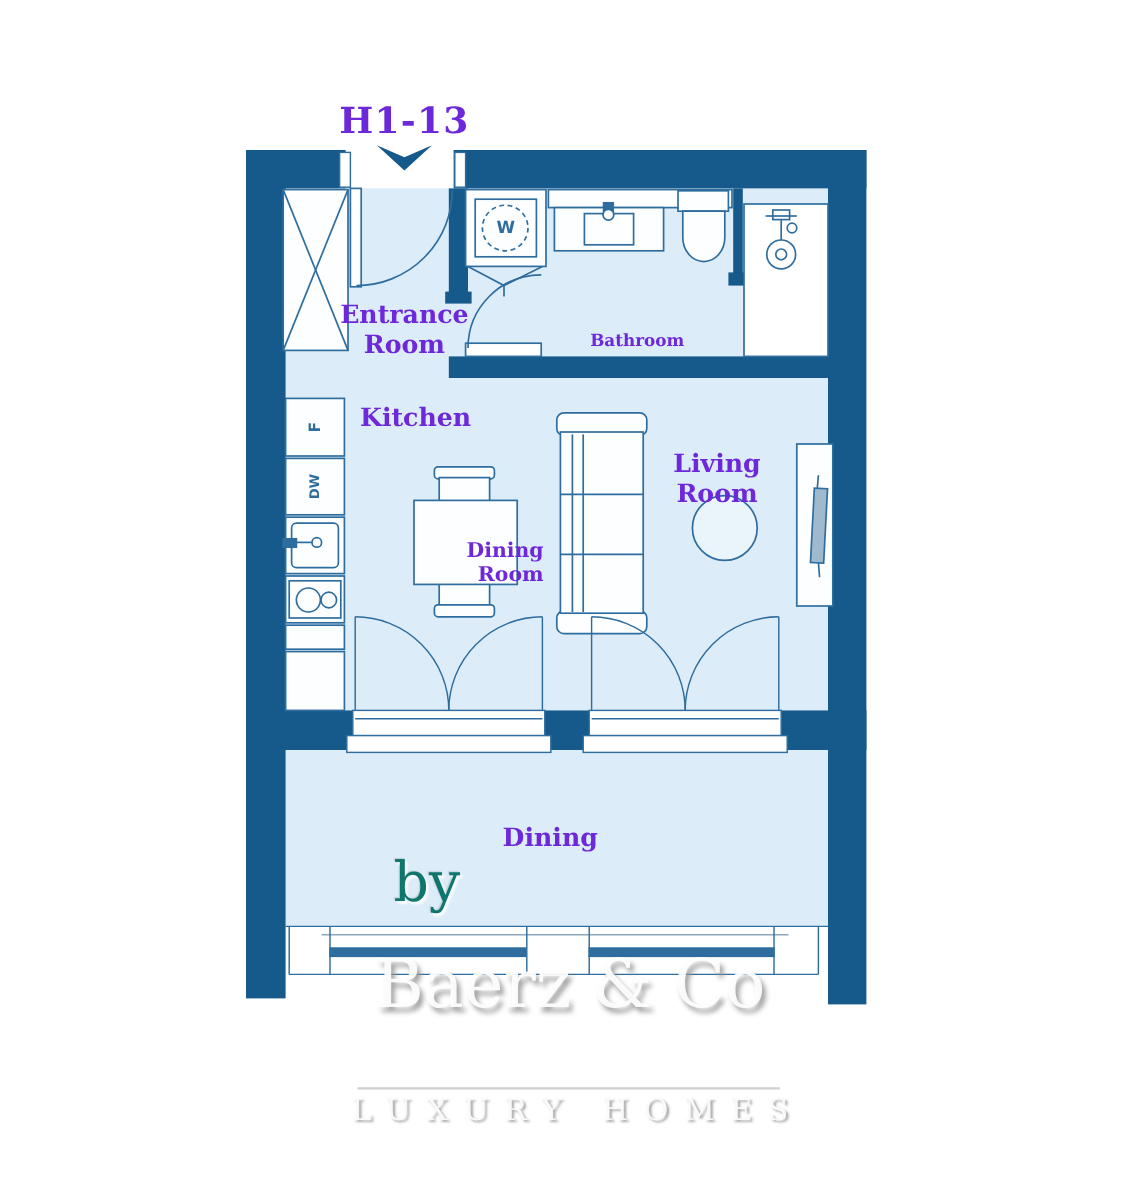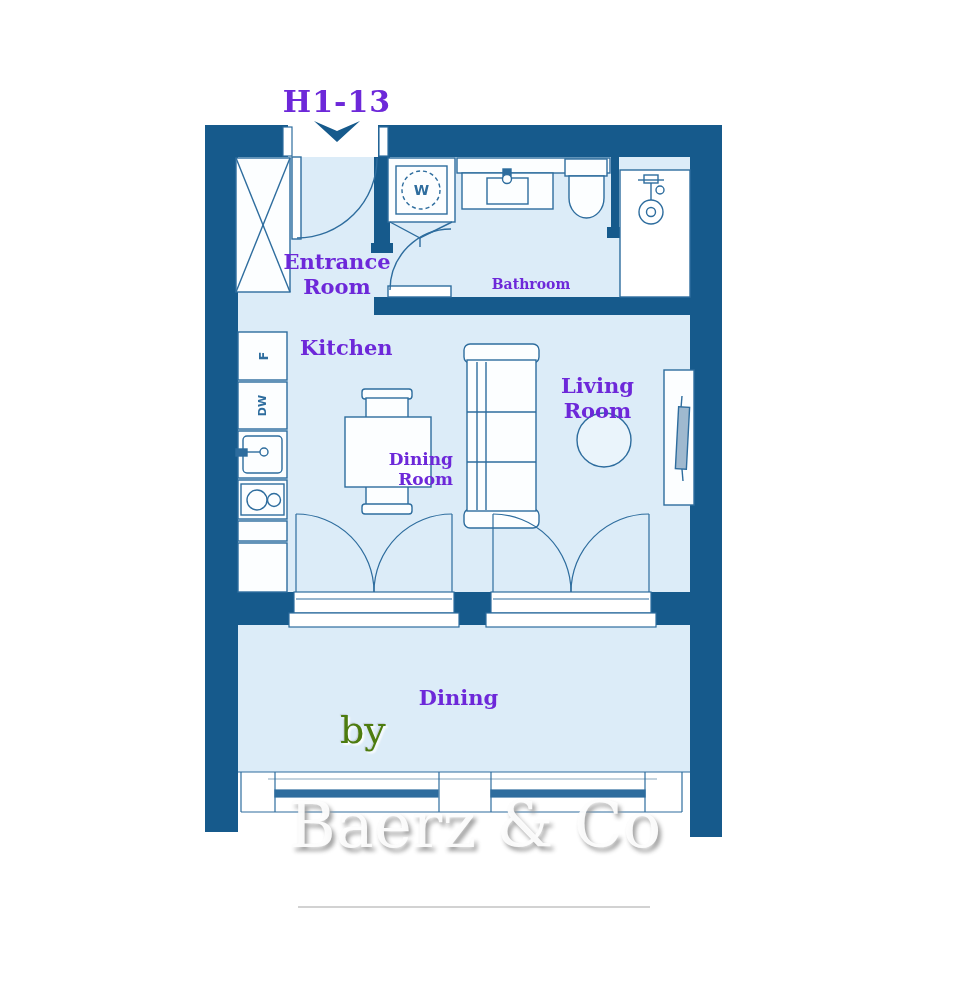--- a/index.html
+++ b/index.html
@@ -15,23 +15,23 @@
   .dining-label{left:348px;top:429px;width:105px;font-size:17px;text-align:right;}
   .living-label{left:545px;top:354px;width:105px;font-size:21px;}
   .terrace-label{left:396px;top:686px;width:125px;font-size:21px;}
   .appliance{position:absolute;color:#2e6d9e;font-family:"DejaVu Sans", sans-serif;
              font-weight:bold;display:flex;align-items:center;justify-content:center;}
   .fridge-letter{left:238px;top:332px;width:49px;height:48px;font-size:13px;transform:rotate(-90deg);}
   .dw-letter{left:238px;top:382px;width:49px;height:47px;font-size:11px;transform:rotate(-90deg);}
   .washer-letter{left:396px;top:166px;width:51px;height:48px;font-size:14px;}
   .wm{position:absolute;color:#f5f5f5;
       text-shadow:2px 3px 3px rgba(145,145,145,0.85), -1px -1px 1px rgba(255,255,255,0.6);}
-  .wm-by{left:340px;top:708px;font-size:38px;color:#4d7c0f;
+  .wm-by{left:328px;top:708px;font-size:46px;color:#0f766e;
          text-shadow:2px 2px 2px rgba(255,255,255,0.9), -1px -1px 1px rgba(150,150,150,0.35);}
-  .wm-brand{left:225px;top:788px;width:500px;font-size:64px;text-align:center;
+  .wm-brand{left:225px;top:788px;width:500px;font-size:56px;text-align:center;
             color:rgba(253,253,253,0.95);
             text-shadow:3px 4px 4px rgba(150,150,150,0.9);}
   .wm-line{position:absolute;left:298px;top:906px;width:352px;height:2px;background:#d2d2d2;
            box-shadow:1px 2px 2px rgba(255,255,255,0.9);}
   .wm-tagline{left:225px;top:910px;width:500px;font-size:25px;text-align:center;
               letter-spacing:13px;text-indent:13px;color:rgba(250,250,250,0.97);
               text-shadow:2px 2px 2px rgba(150,150,150,0.85);}
 </style>
 </head>
 <body>
@@ -218,14 +218,15 @@
 
   <div class="lbl terrace-label">Dining</div>
 
   <div class="appliance fridge-letter">F</div>
   <div class="appliance dw-letter">DW</div>
   <div class="appliance washer-letter">W</div>
 
   <div class="wm wm-by">by</div>
   <div class="wm wm-brand">Baerz &amp; Co</div>
   <div class="wm-line"></div>
+  <div class="wm wm-tagline">LUXURY HOMES</div>
 
 </div>
 
 </body></html>

